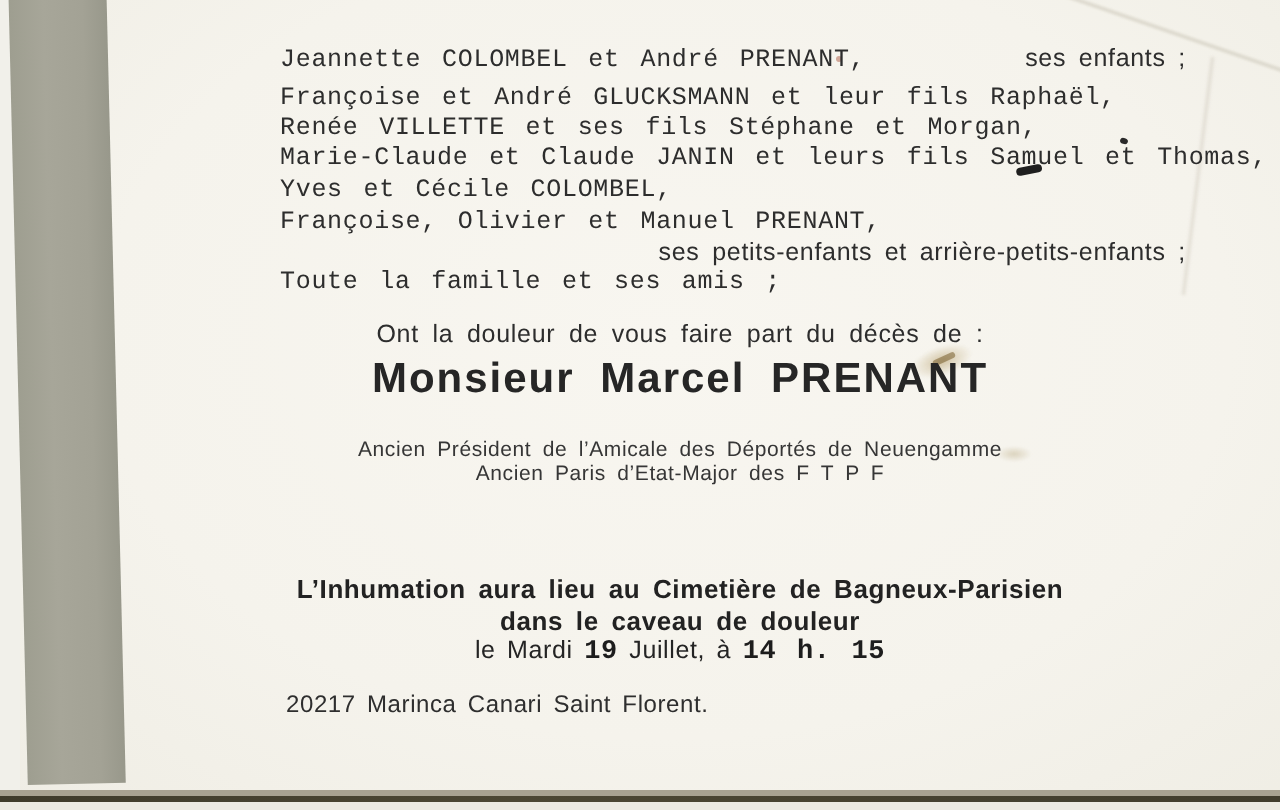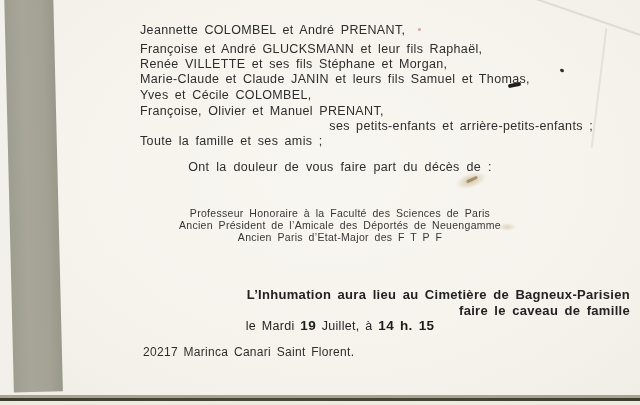--- a/index.html
+++ b/index.html
@@ -36,72 +36,73 @@
     background:radial-gradient(ellipse,rgba(165,135,70,.45),rgba(165,135,70,0) 70%);transform:rotate(-18deg);filter:blur(.5px);}
   .stain1-core{position:absolute;left:466px;top:178px;width:12px;height:3px;border-radius:2px;background:rgba(120,95,45,.55);transform:rotate(-25deg);}
   .stain2{position:absolute;left:498px;top:223px;width:18px;height:8px;border-radius:50%;
     background:radial-gradient(ellipse,rgba(170,150,100,.35),rgba(170,150,100,0) 70%);filter:blur(.5px);}
   .speck-dash{position:absolute;left:508px;top:83px;width:13px;height:3.5px;border-radius:2px;background:#1f1f1f;transform:rotate(-11deg);}
   .speck-dot{position:absolute;left:560px;top:69px;width:4px;height:3px;border-radius:50%;background:#2a2a2a;transform:rotate(20deg);}
   .speck-pink{position:absolute;left:418px;top:28px;width:3px;height:3px;border-radius:50%;background:rgba(185,115,95,.6);}
 
   
   .txt{position:absolute;color:#2d2d2d;white-space:nowrap;}
-  .fam{left:140px;font-size:12.5px;letter-spacing:.35px;word-spacing:2.5px;}
+  .fam{left:140px;font-size:12.5px;letter-spacing:.35px;word-spacing:2.5px;font-family:Liberation Mono, monospace;}
   .rel{right:47px;font-size:12.5px;letter-spacing:.35px;word-spacing:2.5px;}
   .l1{top:23px;} .l2{top:42px;} .l3{top:57px;} .l4{top:72px;}
   .l5{top:88px;} .l6{top:104px;} .l7{top:134px;}
   .r1{top:22px;} .r2{top:119px;}
 
   .center-block{position:absolute;left:50px;right:10px;top:0;height:100%;text-align:center;}
   .cline{position:absolute;left:0;right:0;color:#2d2d2d;white-space:nowrap;}
   .announce{top:160px;font-size:12.5px;letter-spacing:.35px;word-spacing:3px;}
   .name{top:178px;font-size:21px;font-weight:bold;color:#262626;letter-spacing:1px;word-spacing:6px;}
   .title{font-size:10.5px;letter-spacing:.3px;word-spacing:2.5px;color:#363636;}
   .t1{top:207px;} .t2{top:219px;} .t3{top:231px;} .t4{top:243px;}
   .death{top:261px;font-size:12.5px;letter-spacing:.35px;word-spacing:3px;}
-  .burial{font-size:13px;font-weight:bold;color:#222;letter-spacing:.3px;word-spacing:2.5px;text-align:right;}
+  .burial{font-size:13px;font-weight:bold;color:#222;letter-spacing:.3px;word-spacing:2.5px;}
   .b1{top:287px;} .b2{top:303px;}
   .bdate{top:318px;font-size:12.5px;color:#242424;letter-spacing:.3px;word-spacing:2px;}
-  .bdate .strong{font-weight:bold;font-size:13.5px;color:#1d1d1d;}
+  .bdate .strong{font-weight:bold;font-size:13.5px;color:#1d1d1d;font-family:Liberation Mono, monospace;}
   .addr{left:107px;font-size:12px;letter-spacing:.3px;word-spacing:2px;color:#2e2e2e;}
   .a1{top:345px;margin-left:36px;} .a2{top:361px;}
 </style>
 </head>
 <body>
 
 <div class="card">
 
   <div class="left-sliver"></div>
   <div class="edge-strip"></div>
   <div class="crease1"></div>
   <div class="crease2"></div>
   <div class="stain1"></div>
   <div class="stain1-core"></div>
   <div class="stain2"></div>
   <div class="speck-dash"></div>
   <div class="speck-dot"></div>
   <div class="speck-pink"></div>
 
   <div class="txt fam l1">Jeannette COLOMBEL et André PRENANT,</div>
+  <div class="txt rel r1">ses enfants ;</div>
   <div class="txt fam l2">Françoise et André GLUCKSMANN et leur fils Raphaël,</div>
   <div class="txt fam l3">Renée VILLETTE et ses fils Stéphane et Morgan,</div>
   <div class="txt fam l4">Marie-Claude et Claude JANIN et leurs fils Samuel et Thomas,</div>
   <div class="txt fam l5">Yves et Cécile COLOMBEL,</div>
   <div class="txt rel r2">ses petits-enfants et arrière-petits-enfants ;</div>
   <div class="txt fam l6">Françoise, Olivier et Manuel PRENANT,</div>
   <div class="txt fam l7">Toute la famille et ses amis ;</div>
 
   <div class="center-block">
     <div class="cline announce">Ont la douleur de vous faire part du décès de :</div>
-    <div class="cline title t1">Professeur Honoraire à la Faculté des Sciences de Paris</div>
+    <div class="cline name">Monsieur Marcel PRENANT</div>
     <div class="cline title t2">Ancien Président de l’Amicale des Déportés de Neuengamme</div>
     <div class="cline title t3">Ancien Paris d’Etat-Major des F T P F</div>
     <div class="cline burial b1">L’Inhumation aura lieu au Cimetière de Bagneux-Parisien</div>
-    <div class="cline burial b2">faire le caveau de famille</div>
+    <div class="cline burial b2">dans le caveau de douleur</div>
     <div class="cline bdate">
       <span>le Mardi </span><span class="strong">19</span><span> Juillet, à </span><span class="strong">14 h. 15</span>
     </div>
   </div>
 
   <div class="txt addr a1">20217 Marinca Canari Saint Florent.</div>
 
   <div class="bottom-shadow"></div>
   <div class="bottom-line"></div>
   <div class="below-line"></div>

